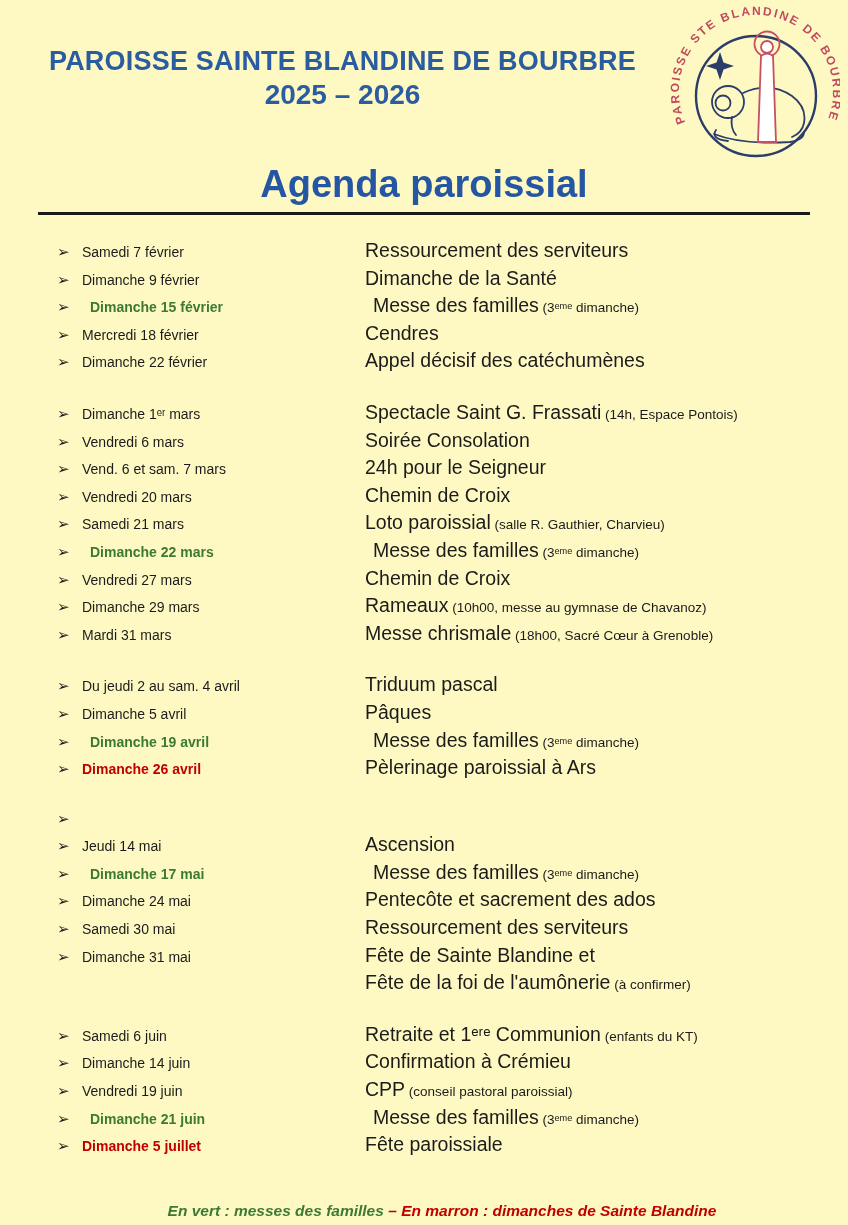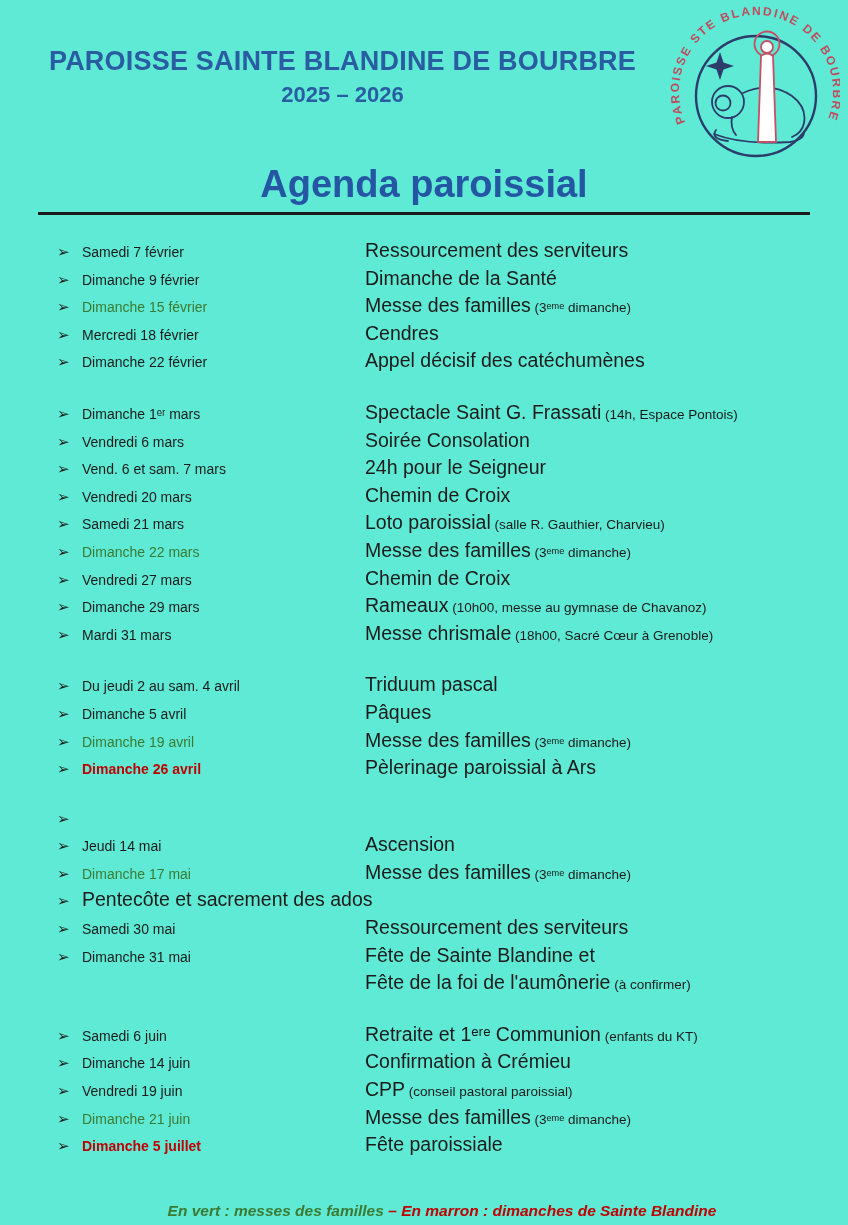--- a/index.html
+++ b/index.html
@@ -1,30 +1,30 @@
 <!DOCTYPE html>
 <html><head>
 <meta charset="utf-8">
 <style>
   * { margin: 0; padding: 0; box-sizing: border-box; }
   body { background: #ffffff; font-family: "Liberation Sans", "DejaVu Sans", sans-serif; }
   .page {
     position: relative;
     width: 848px; height: 1225px;
-    background: #5eead4;
+    background: #fef9c3;
     overflow: hidden;
   }
   
   .header { position: relative; height: 165px; }
   .title-block {
     position: absolute; left: 45px; top: 44px; width: 595px;
     text-align: center; color: #2A5CA2;
   }
   .title-line1 { font-size: 27px; font-weight: 700; letter-spacing: 0.2px; line-height: 34px; }
-  .title-line2 { font-size: 22px; font-weight: 700; line-height: 34px; }
+  .title-line2 { font-size: 28px; font-weight: 700; line-height: 34px; }
   .logo { position: absolute; right: 8px; top: 4px; width: 170px; height: 160px; }
   
   .agenda-title {
     margin-top: -2px;
     text-align: center;
     font-size: 38px; font-weight: 600; color: #2456A4;
   }
   .rule {
     margin: 6px 38px 0 38px;
     height: 3px;
@@ -37,21 +37,21 @@
   .row { display: flex; align-items: baseline; line-height: 25.6px; }
   .bullet {
     width: 25px; flex: 0 0 25px;
     font-size: 15px; color: #1b1b1b;
     font-family: "DejaVu Sans", sans-serif;
   }
   .date {
     width: 283px; flex: 0 0 283px;
     font-size: 14px; color: #1b1b1b;
   }
-  .date.green { color: #3C7A33; font-weight: 400; }
+  .date.green { color: #3C7A33; font-weight: 700; margin-left: 8px; }
   .date.red   { color: #C00000; font-weight: 700; }
   .event { flex: 1 1 auto; font-size: 19.5px; color: #1b1b1b; white-space: nowrap; }
   .note  { font-size: 13.5px; color: #1b1b1b; }
   
   .legend {
     margin-top: 42px; text-align: center;
     font-size: 15.5px; font-weight: 700; font-style: italic;
   }
   .legend-green { color: #3C7A33; margin-left: 36px; }
   .legend-sep   { color: #C00000; }
@@ -207,20 +207,21 @@
       <span class="date">Jeudi 14 mai</span>
       <span class="event"><span>Ascension</span><span class="note"></span></span>
     </div>
         <div class="row">
       <span class="bullet">➢</span>
       <span class="date green">Dimanche 17 mai</span>
       <span class="event"><span>Messe des familles</span><span class="note"> (3ᵉᵐᵉ dimanche)</span></span>
     </div>
         <div class="row">
       <span class="bullet">➢</span>
+      <span class="date">Dimanche 24 mai</span>
       <span class="event"><span>Pentecôte et sacrement des ados</span><span class="note"></span></span>
     </div>
         <div class="row">
       <span class="bullet">➢</span>
       <span class="date">Samedi 30 mai</span>
       <span class="event"><span>Ressourcement des serviteurs</span><span class="note"></span></span>
     </div>
         <div class="row">
       <span class="bullet">➢</span>
       <span class="date">Dimanche 31 mai</span>

